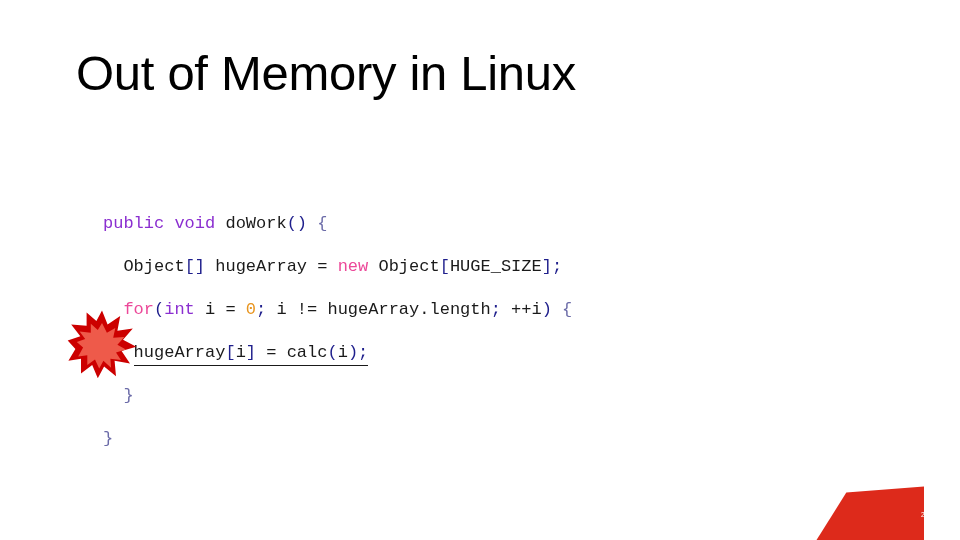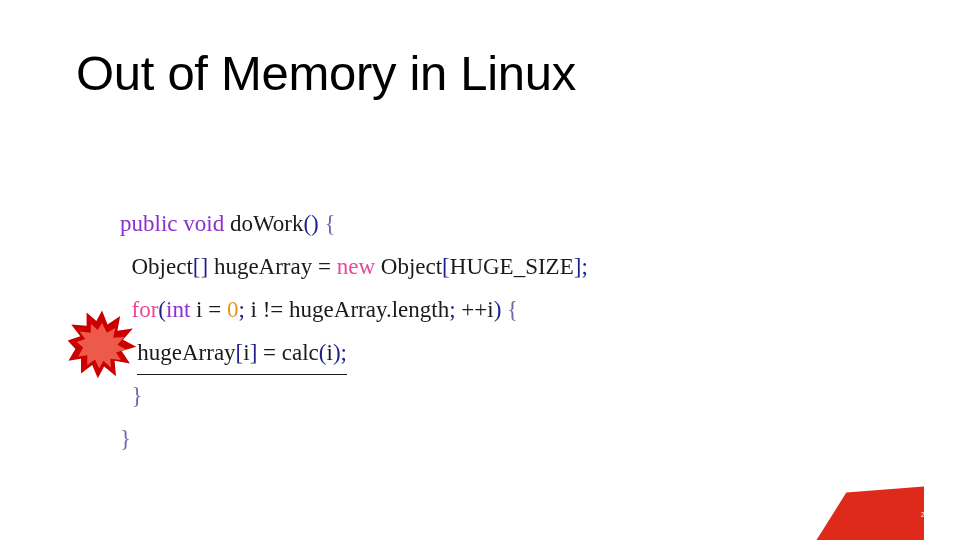--- a/index.html
+++ b/index.html
@@ -27,37 +27,37 @@
     font-weight: 300;
     letter-spacing: -0.3px;
     color: #000000;
     line-height: 62px;
     white-space: nowrap;
   }
 
   
   #code {
     position: absolute;
-    left: 120px;
+    left: 103px;
     top: 202px;
-    font-family: Liberation Serif, serif;
-    font-size: 23px;
+    font-family: Liberation Mono, monospace;
+    font-size: 17px;
     line-height: 43px;
     color: #1a1a1a;
     white-space: pre;
   }
 
   .code-line {
     white-space: pre;
     height: 43px;
   }
 
   .code-line.underlined .line-inner {
     border-bottom: 1.6px solid #1a1a1a;
-    padding-bottom: 9px;
+    padding-bottom: 3px;
   }
 
   .line-inner { display: inline; }
 
   
   .t-kw      { color: #8B2FD0; }   
   .t-kw2     { color: #ec4899; }   
   .t-punct   { color: #1F1F8C; }   
   .t-brace   { color: #6B6BA8; }   
   .t-plain   { color: #1a1a1a; }

